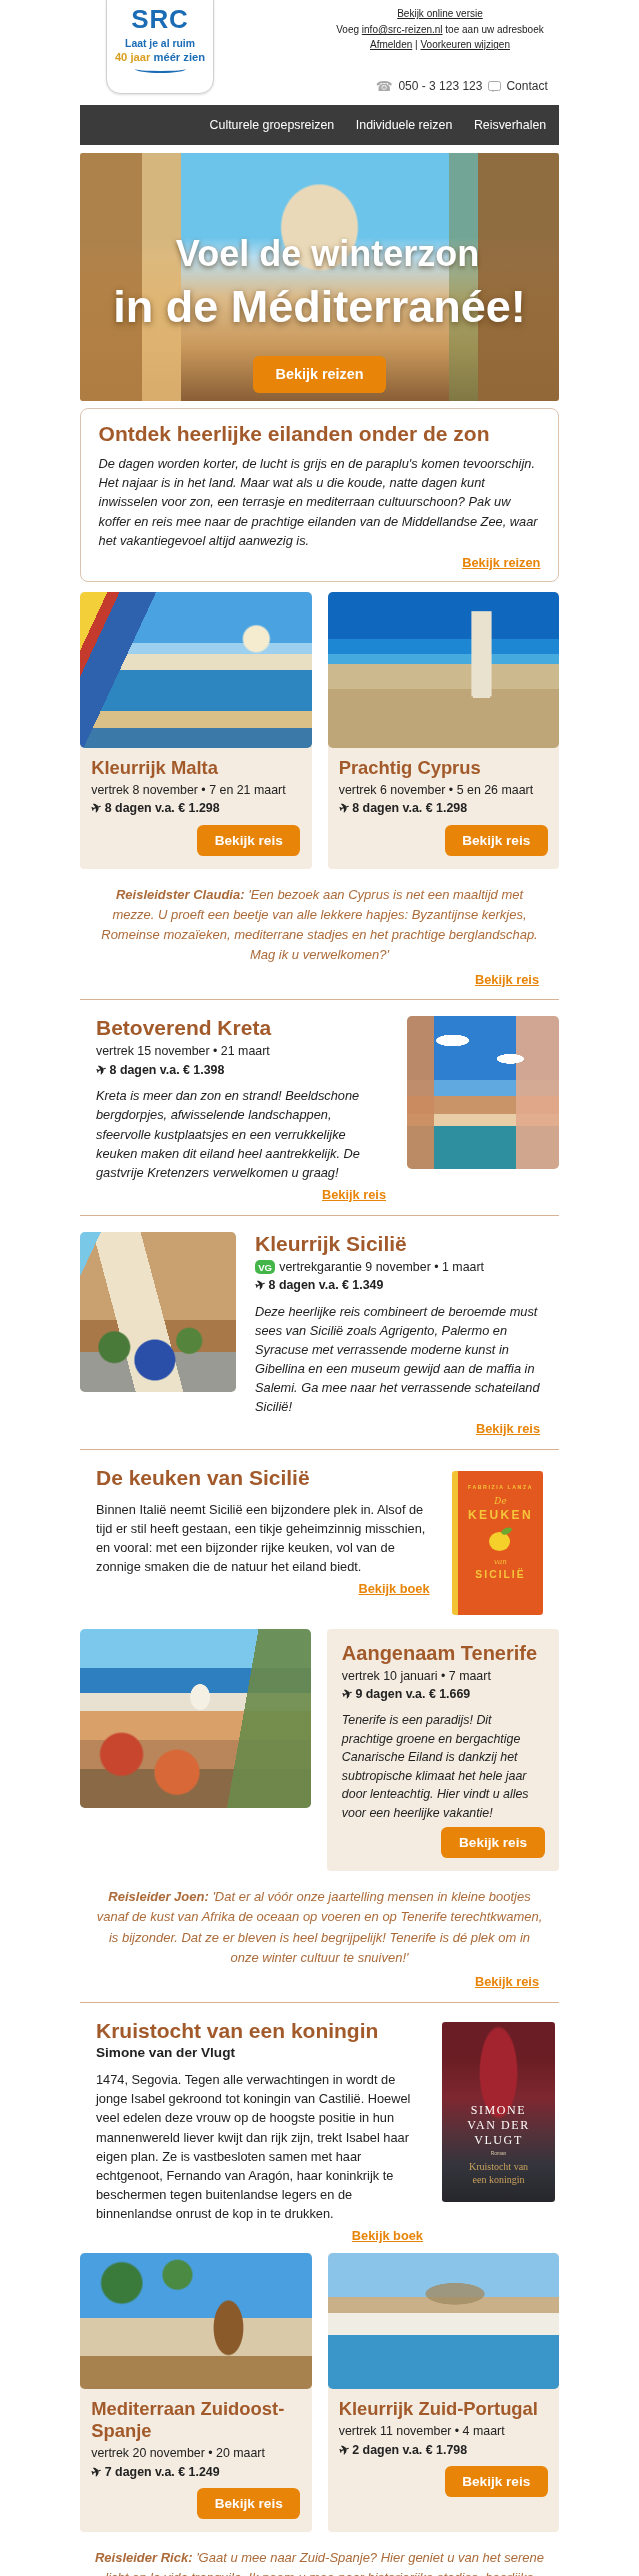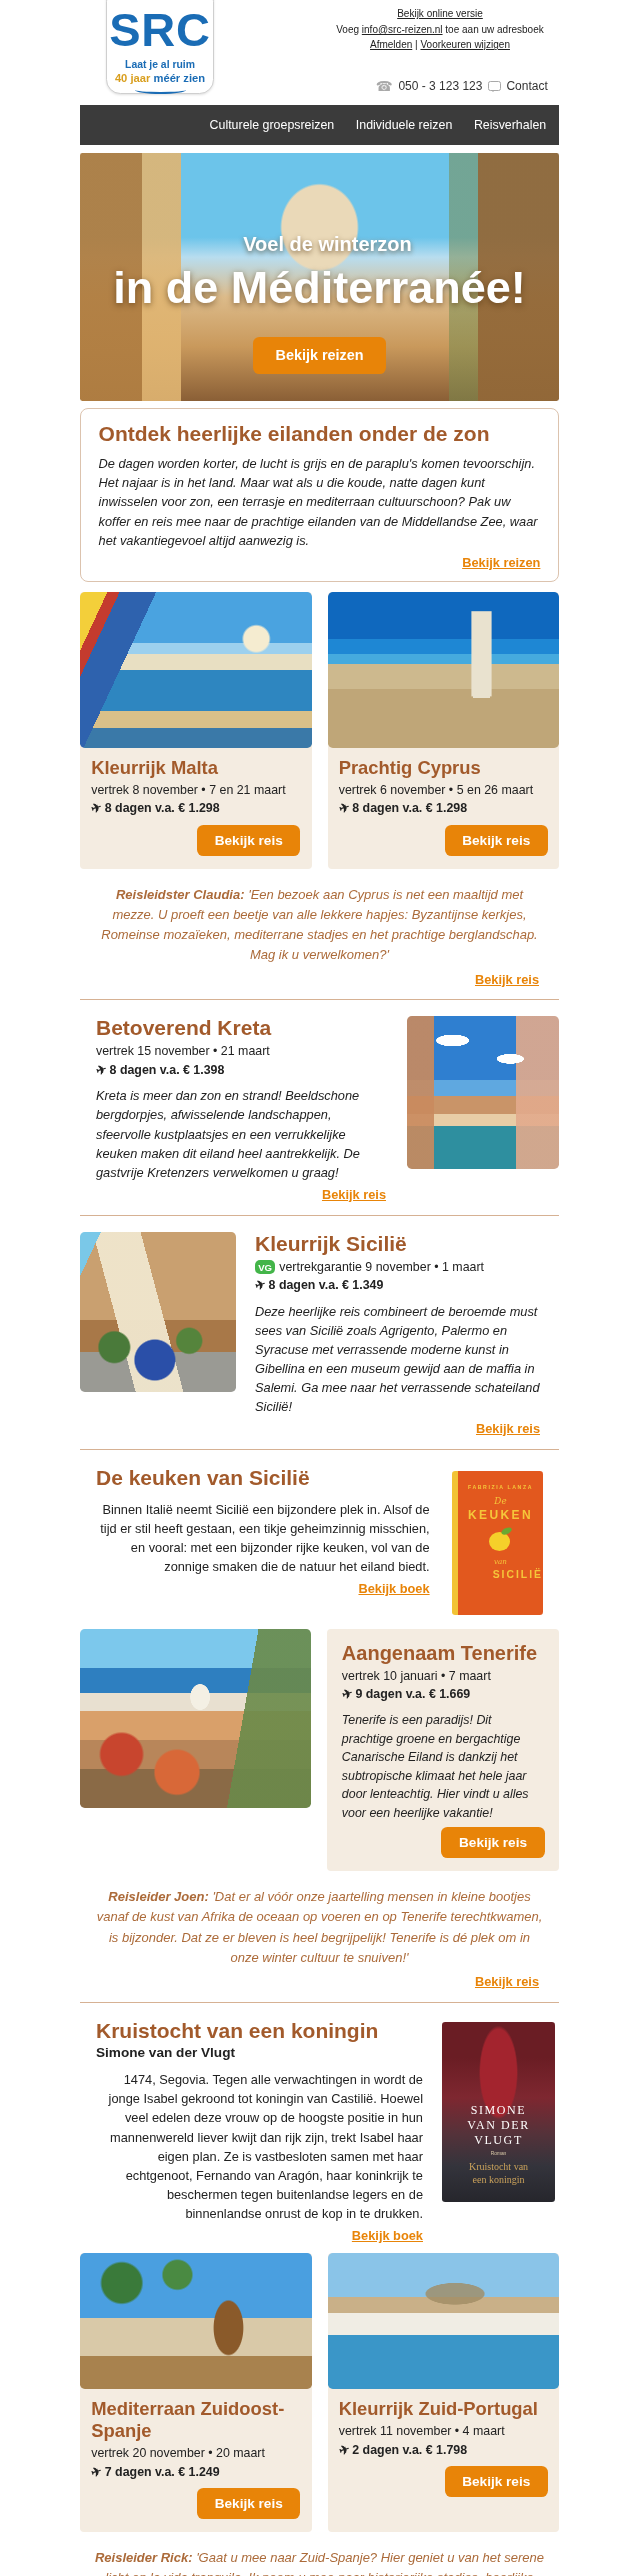--- a/index.html
+++ b/index.html
@@ -5,21 +5,21 @@
   * { margin:0; padding:0; box-sizing:border-box; }
   html,body { background:#ffffff; }
   body { width:639px; font-family:"Liberation Sans", sans-serif; color:#222; }
   .content { width:479px; margin:0 auto; position:relative; }
 
   
   .top-header { height:105px; position:relative; }
   .logo-box { position:absolute; left:26px; top:-12.8px; width:108px; height:107px;
     background:#fff; border:0.8px solid #cfcfcf; border-radius:14.4px;
     box-shadow:0 0.8px 2.4px rgba(0,0,0,.12); text-align:center; padding-top:17.6px; cursor:pointer; }
-  .logo-src { font-size:47px; font-weight:bold; color:#1a6cb5; letter-spacing:0.8px; line-height:1; }
+  .logo-src { font-size:26px; font-weight:bold; color:#1a6cb5; letter-spacing:0.8px; line-height:1; }
   .logo-l1 { font-size:10.4px; font-weight:bold; color:#1a6cb5; margin-top:6.4px; }
   .logo-l2 { font-size:11.2px; font-weight:bold; margin-top:1.6px; }
   .logo-l2 .gold { color:#d99f1f; } .logo-l2 .blue { color:#1a6cb5; }
   .swoosh { width:51px; height:8px; margin:2.4px auto 0; border-bottom:2.4px solid #1a6cb5; border-radius:50%; }
   .top-links { position:absolute; left:228px; top:6.4px; width:264px; text-align:center;
     font-size:10px; color:#222; line-height:1.55; }
   .top-links a { color:#222; text-decoration:underline; cursor:pointer; }
   .phone-row { position:absolute; right:11.2px; bottom:11.2px; font-size:12px; color:#333;
     display:flex; align-items:center; gap:5.6px; }
   .ph-icon { color:#a9a9a9; font-size:13.6px; }
@@ -31,21 +31,21 @@
   .nav { background:#3b3b3b; height:40px; display:flex; justify-content:flex-end; align-items:center; gap:21.6px; padding-right:12.8px; }
   .nav a { color:#fff; font-size:12.4px; text-decoration:none; cursor:pointer; }
 
   
   .hero { margin-top:8px; height:248px; position:relative; border-radius:2.4px; overflow:hidden;
     background:
       radial-gradient(ellipse 68px 76px at 50% 30%, #ead9b8 0 55%, rgba(234,217,184,0) 58%),
       linear-gradient(90deg, rgba(176,126,66,.95) 0 13%, rgba(224,181,114,.9) 13% 21%, rgba(0,0,0,0) 21% 77%, rgba(120,140,80,.55) 77% 83%, rgba(146,104,56,.95) 83% 100%),
       linear-gradient(180deg, #6cc4ea 0 34%, #b8ddef 42%, #dcbb8a 58%, #c9995c 78%, #8a5f36 100%); }
   .hero-inner { position:absolute; inset:0; text-align:center; color:#fff; }
-  .hero-t1 { margin-top:80px; font-size:20px; font-weight:bold; text-shadow:0 1.6px 5.6px rgba(80,50,15,.65);padding-left:16px; }
+  .hero-t1 { margin-top:80px; font-size:36px; font-weight:bold; text-shadow:0 1.6px 5.6px rgba(80,50,15,.65);padding-left:16px; }
   .hero-t2 { font-size:45px; font-weight:bold; margin-top:6.4px; text-shadow:0 1.6px 6.4px rgba(80,50,15,.65); }
   .btn { display:inline-block; background:#e88408; color:#fff; font-weight:bold; border:none; cursor:pointer;
     border-radius:6.4px; font-family:"Liberation Sans",sans-serif; }
   .hero-btn { font-size:14.4px; padding:10.4px 22.4px; margin-top:22.4px; }
 
   
   .intro-card { margin-top:7.2px; border:1.6px solid #dcc3ae; border-radius:8px; padding:12.8px 17.6px 11.2px; }
   .sec-title { color:#a25a2b; font-size:21px; font-weight:bold; }
   .intro-card p { font-style:italic; font-size:12.8px; line-height:1.5; margin-top:8px; }
   .link-row { text-align:right; margin-top:4.8px; }
@@ -67,21 +67,21 @@
   .quote { margin:16px auto 0; width:451px; text-align:center; font-style:italic;
     color:#ac6b3a; font-size:13px; line-height:1.55; }
   .quote .qname { font-weight:bold; }
   .qlink { margin-top:6.4px; padding-right:20px; }
   hr.div { border:none; border-top:0.8px solid #d6b193; margin:12.8px 0 0; }
 
   
   .split { display:flex; margin-top:16px; }
   .split .txt { flex:1; padding-left:16px; }
   .split p.desc { font-style:italic; font-size:12.8px; line-height:1.5; margin-top:9.6px; }
-  .split p.desc-reg { font-size:12.8px; line-height:1.5; margin-top:9.6px;text-align:right; }
+  .split p.desc-reg { font-size:12.8px; line-height:1.5; margin-top:9.6px; }
   .img { border-radius:4.8px; }
   .kreta-img { width:152px; height:153px; margin-left:21px;
     background:
       radial-gradient(ellipse 27px 9.6px at 30% 16%, #fff 0 60%, rgba(255,255,255,0) 62%),
       radial-gradient(ellipse 22.4px 8px at 68% 28%, #fff 0 60%, rgba(255,255,255,0) 62%),
       linear-gradient(90deg, rgba(201,138,94,.9) 0 18%, rgba(0,0,0,0) 18% 72%, rgba(226,170,140,.9) 72% 100%),
       linear-gradient(180deg, #2f7fd0 0 42%, #5fa8e0 42% 52%, #c99468 52% 64%, #e8cda6 64% 72%, #2e8f9f 72% 100%); }
   .sicilie-img { width:156px; height:160px; margin-right:19px;
     background:
       linear-gradient(115deg, #7ac8e8 0 9%, rgba(0,0,0,0) 9%),
@@ -95,21 +95,21 @@
   
   .keuken-cover { width:91px; height:144px; margin:4.8px 16px 0 22.4px; background:#e2581e;
     border-left:6.4px solid #f2c335; border-radius:3.2px; text-align:center; color:#f5c63a; padding-top:13px; cursor:pointer; }
   .kc-author { font-size:5.2px; letter-spacing:1.6px; font-weight:bold; }
   .kc-de { font-family:"DejaVu Serif", serif; font-style:italic; font-size:8.8px; margin-top:6.4px; }
   .kc-keuken { font-size:12px; font-weight:bold; letter-spacing:2.4px; margin-top:1.6px; }
   .lemon { width:27px; height:24px; margin:6.4px auto 0; position:relative; }
   .lemon::before { content:""; position:absolute; left:2.4px; top:3.2px; width:21px; height:19px; border-radius:50%; background:#f5d02a; }
   .lemon::after { content:""; position:absolute; right:1.6px; top:0; width:11.2px; height:5.6px; border-radius:50%; background:#6aa832; transform:rotate(-25deg); }
   .kc-van { font-family:"DejaVu Serif", serif; font-style:italic; font-size:7.2px; margin-top:4.8px; }
-  .kc-sic { font-size:10.4px; font-weight:bold; letter-spacing:2px; margin-top:2.4px;text-align:right; }
+  .kc-sic { font-size:10.4px; font-weight:bold; letter-spacing:2px; margin-top:2.4px; }
   .koningin-cover { width:113px; height:180px; margin:3.2px 4px 0 19px; border-radius:3.2px; overflow:hidden; position:relative;
     background:
       radial-gradient(ellipse 30px 72px at 50% 28%, #a3242e 0 60%, rgba(163,36,46,0) 65%),
       linear-gradient(180deg, #6a1d24 0 20%, #7e2730 42%, #55323a 62%, #34343c 80%, #26262c 100%);
     text-align:center; color:#fff; cursor:pointer; }
   .kv-author { margin-top:81px; font-family:"Liberation Serif", serif; font-size:12px; letter-spacing:1.6px; line-height:1.25; }
   .kv-roman { font-size:4.8px; margin-top:3.2px; color:#d9c9a8; }
   .kv-title { font-family:"Liberation Serif", serif; font-size:10px; color:#c9a05a; margin-top:4px; line-height:1.3; }
 
   

